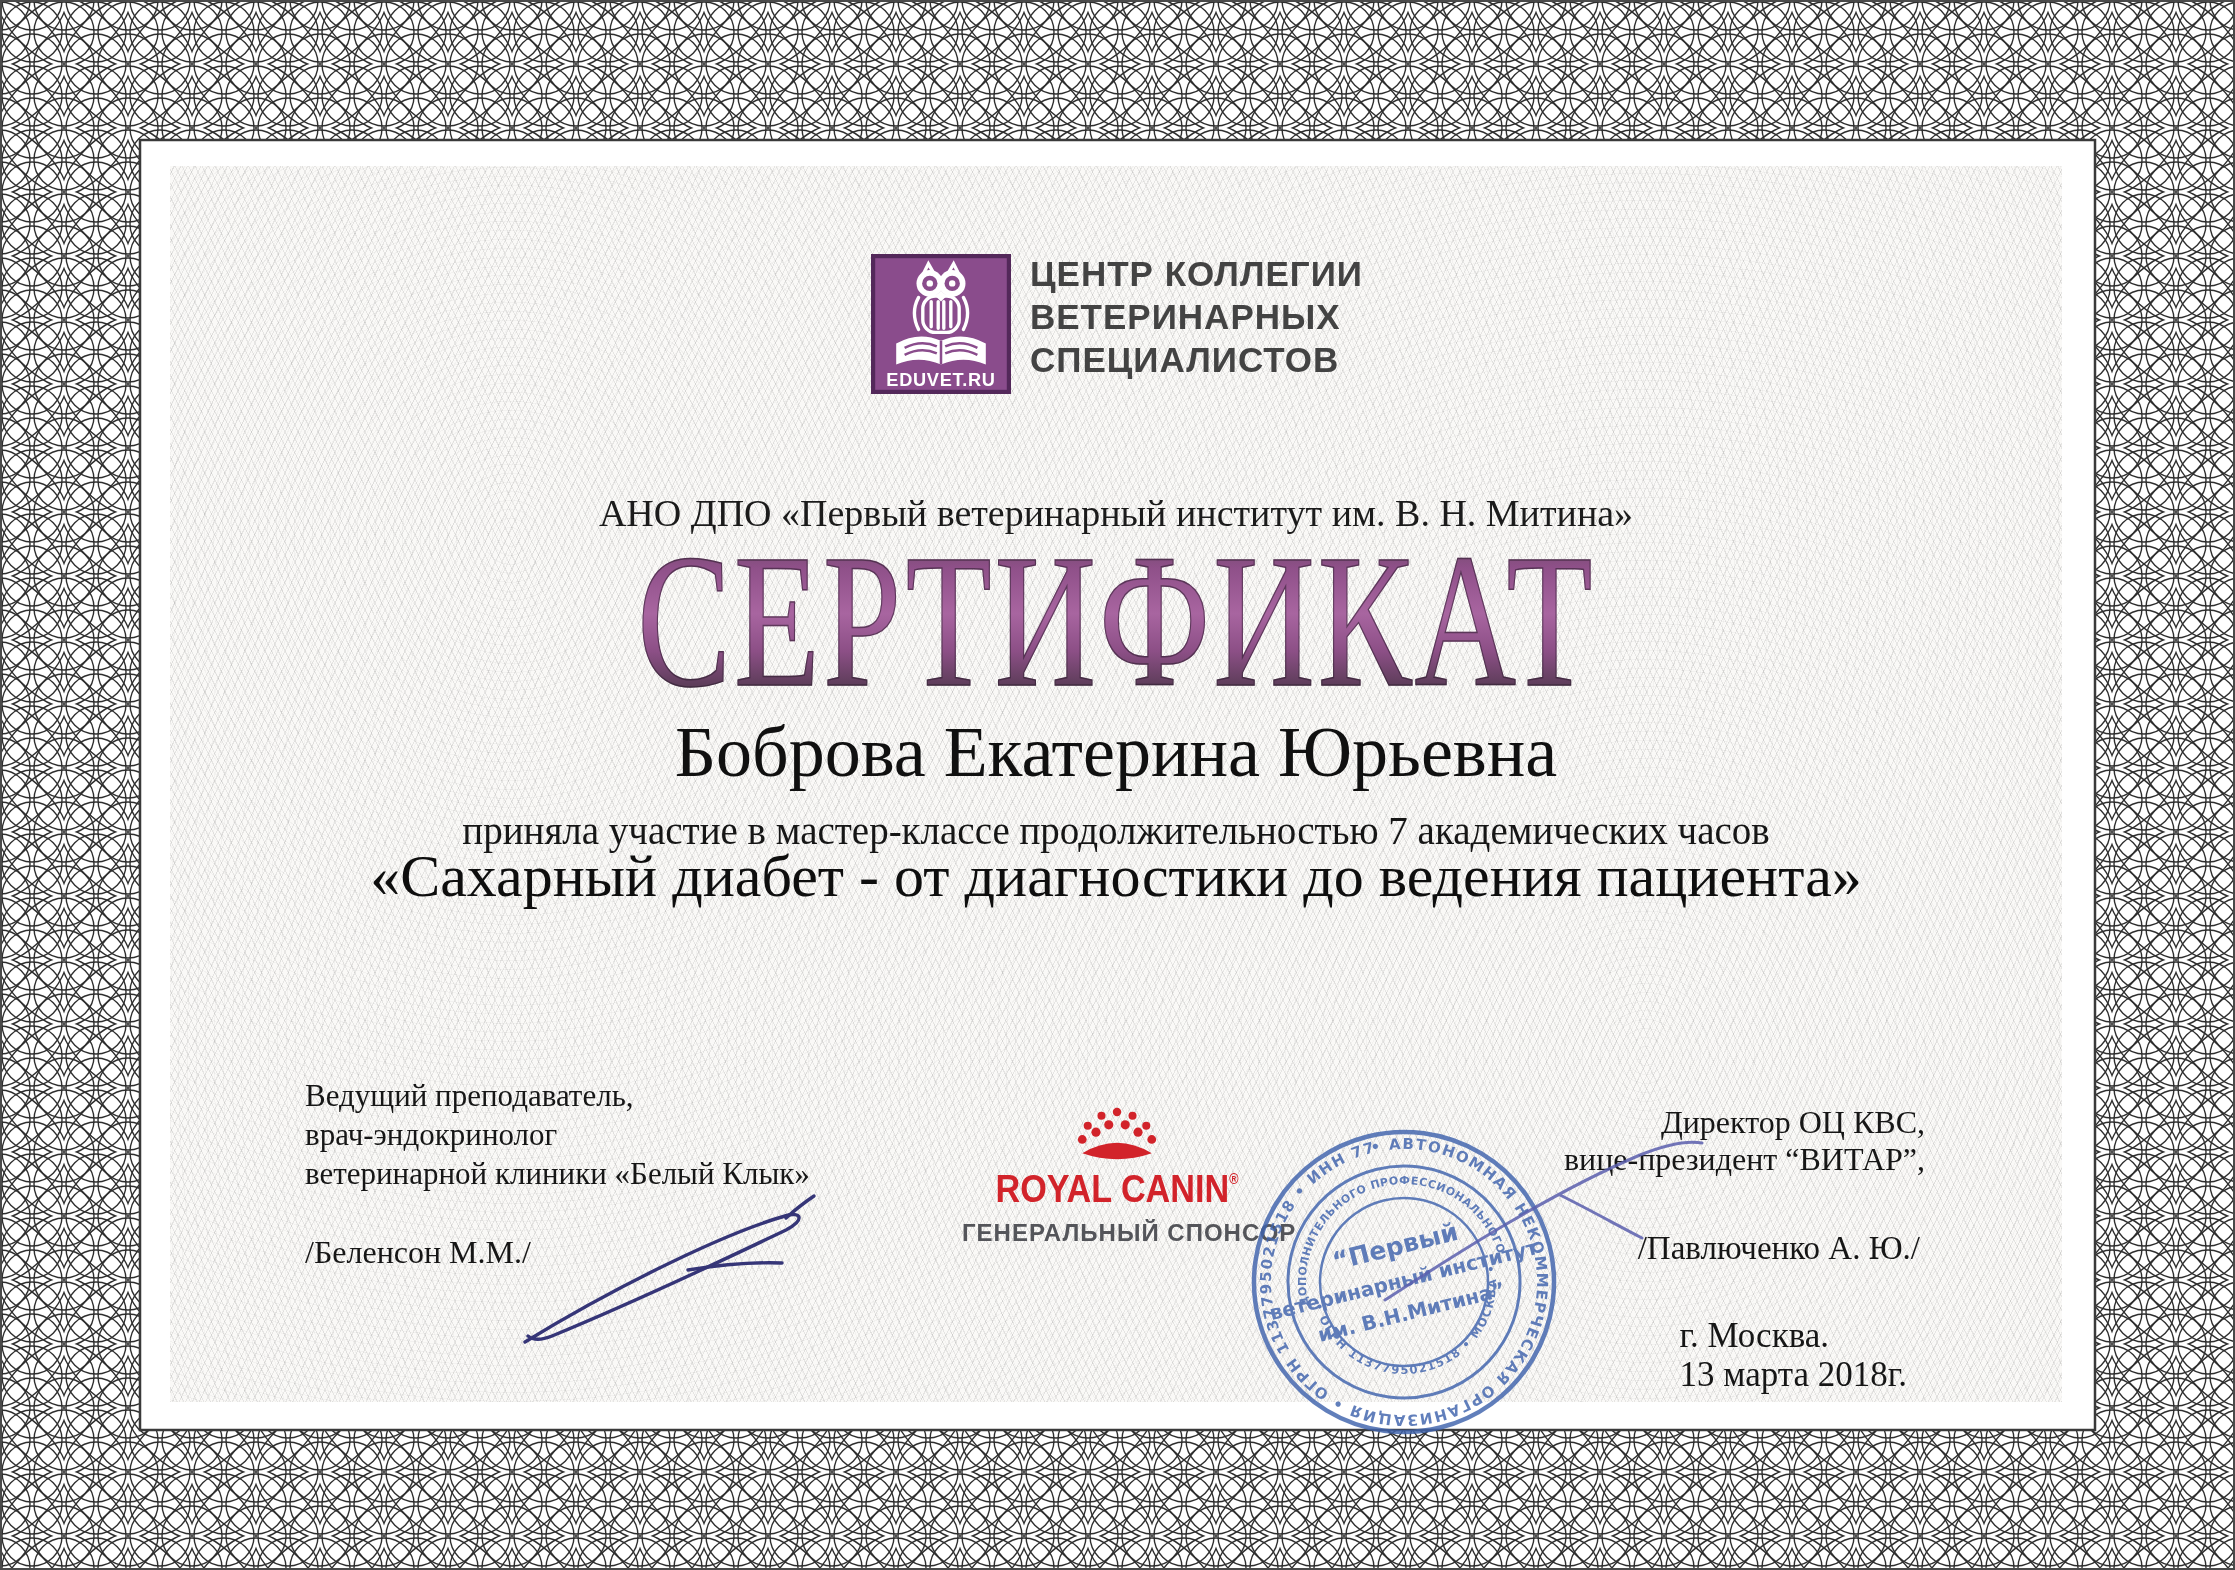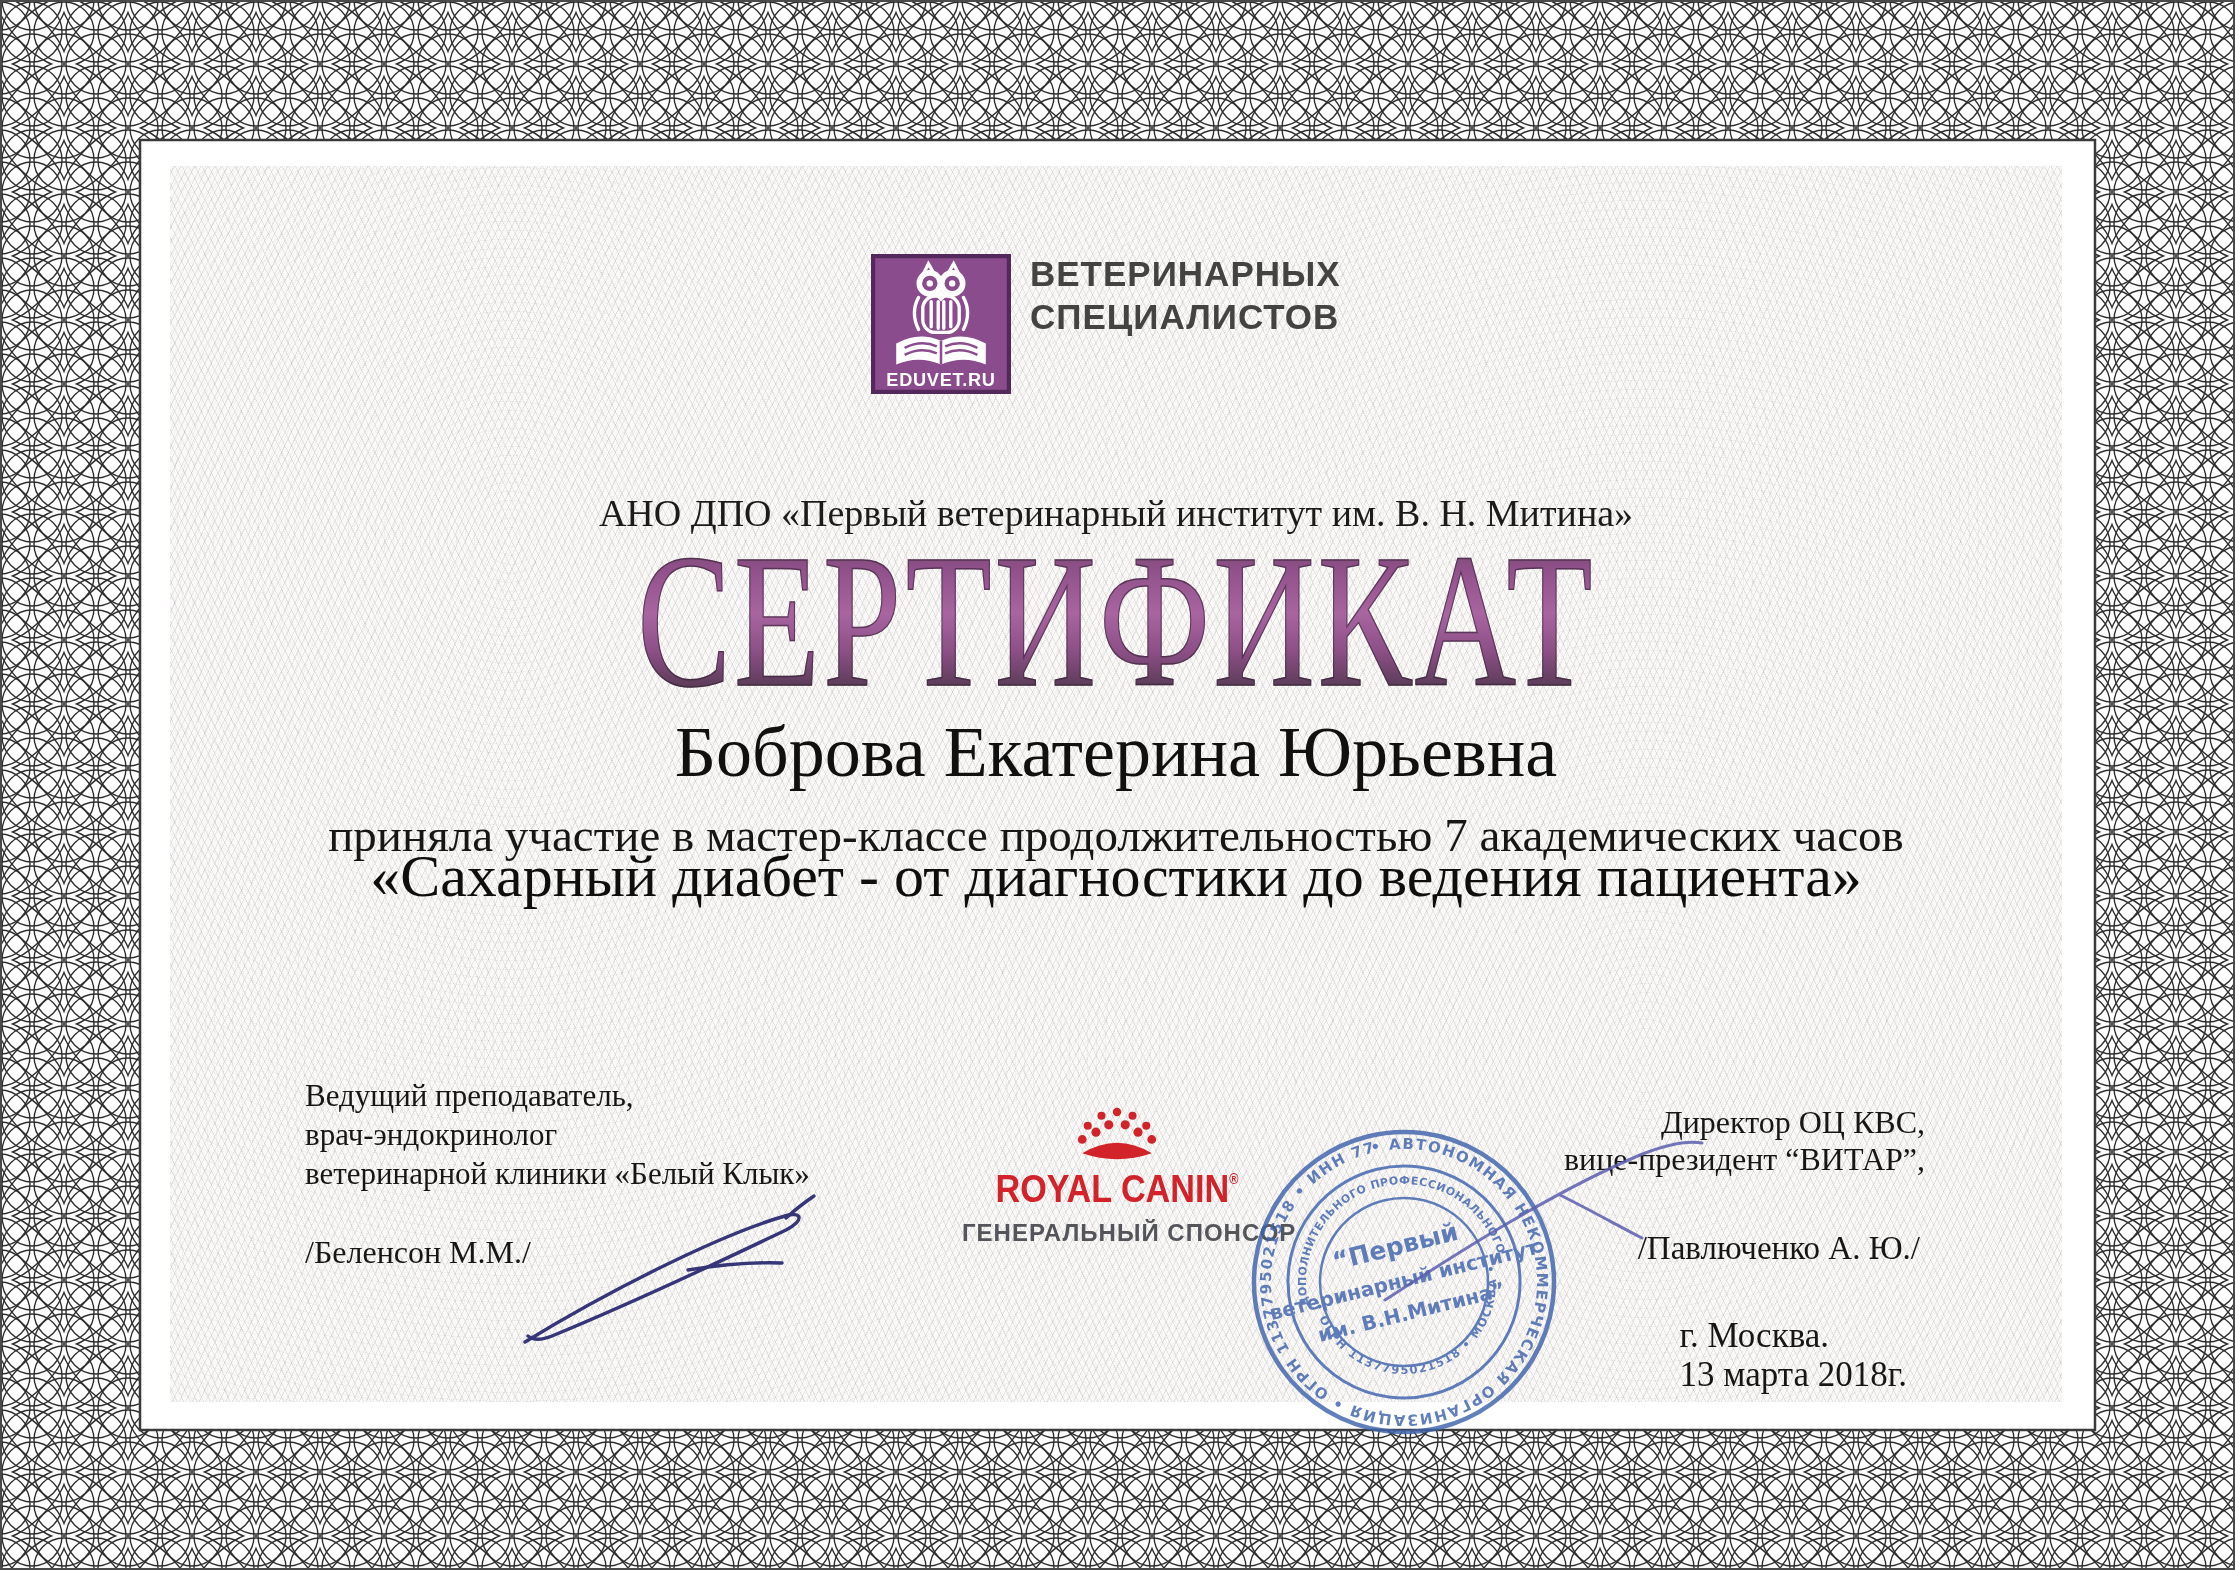--- a/index.html
+++ b/index.html
@@ -31,21 +31,21 @@
   .institute{top:325px;font-size:38px;color:#1b1b1b;}
   .title-wrap{top:360px;}
   .title-text{
     display:inline-block;font-size:190px;line-height:1;letter-spacing:4px;
     transform:scaleX(.74);transform-origin:center;
     background:linear-gradient(180deg,#63495e 0%,#8f5089 22%,#a865a0 46%,#8c4f86 66%,#52394f 88%,#342536 100%);
     -webkit-background-clip:text;background-clip:text;color:transparent;
     -webkit-text-stroke:1.5px rgba(40,28,42,.55);
   }
   .recipient{top:545px;font-size:72px;color:#101010;}
-  .participation{top:642px;font-size:47px;}
+  .participation{top:642px;font-size:39px;}
   .course{top:676px;font-size:60px;color:#0e0e0e;}
 
   .left-block{left:135px;top:910px;font-size:31px;line-height:39px;}
   .left-name{left:135px;top:1068px;font-size:32px;}
 
   .sponsor{left:772px;top:936px;width:350px;text-align:center;}
   .crown{display:block;margin:0 auto;width:100px;height:64px;}
   .brand{
     font-family:"Liberation Sans","DejaVu Sans",sans-serif;font-weight:bold;
     font-size:38px;color:#d2232a;transform:scaleX(.9);transform-origin:center;white-space:nowrap;margin-top:2px;
@@ -113,20 +113,21 @@
         <circle cx="42" cy="21" r="2.3" fill="#ffffff"></circle>
         <circle cx="58" cy="21" r="2.3" fill="#ffffff"></circle>
         <path d="M50,26 L46,30 L50,34 L54,30 Z" fill="#ffffff"></path>
         <path d="M18,64 Q34,55 50,62 Q66,55 82,64 L82,79 Q66,72 50,79 Q34,72 18,79 Z" fill="#ffffff"></path>
         <path d="M50,62 V79 M24,67 Q36,61 47,66 M53,66 Q64,61 76,67 M24,72 Q36,66 47,71 M53,71 Q64,66 76,72" stroke="#8a4c8c" stroke-width="1.8" fill="none"></path>
       </g>
       <text x="50" y="94" text-anchor="middle" fill="#ffffff" font-family="Liberation Sans, DejaVu Sans, sans-serif" font-weight="bold" font-size="13" letter-spacing="0.5">EDUVET.RU</text>
     </svg>
 
     <div class="org-name">
+      <div>ЦЕНТР КОЛЛЕГИИ</div>
       <div>ВЕТЕРИНАРНЫХ</div>
       <div>СПЕЦИАЛИСТОВ</div>
     </div>
 
     <div class="abs center institute">АНО ДПО «Первый ветеринарный институт им. В. Н. Митина»</div>
 
     <div class="abs center title-wrap">
       <span class="title-text">СЕРТИФИКАТ</span>
     </div>
 

